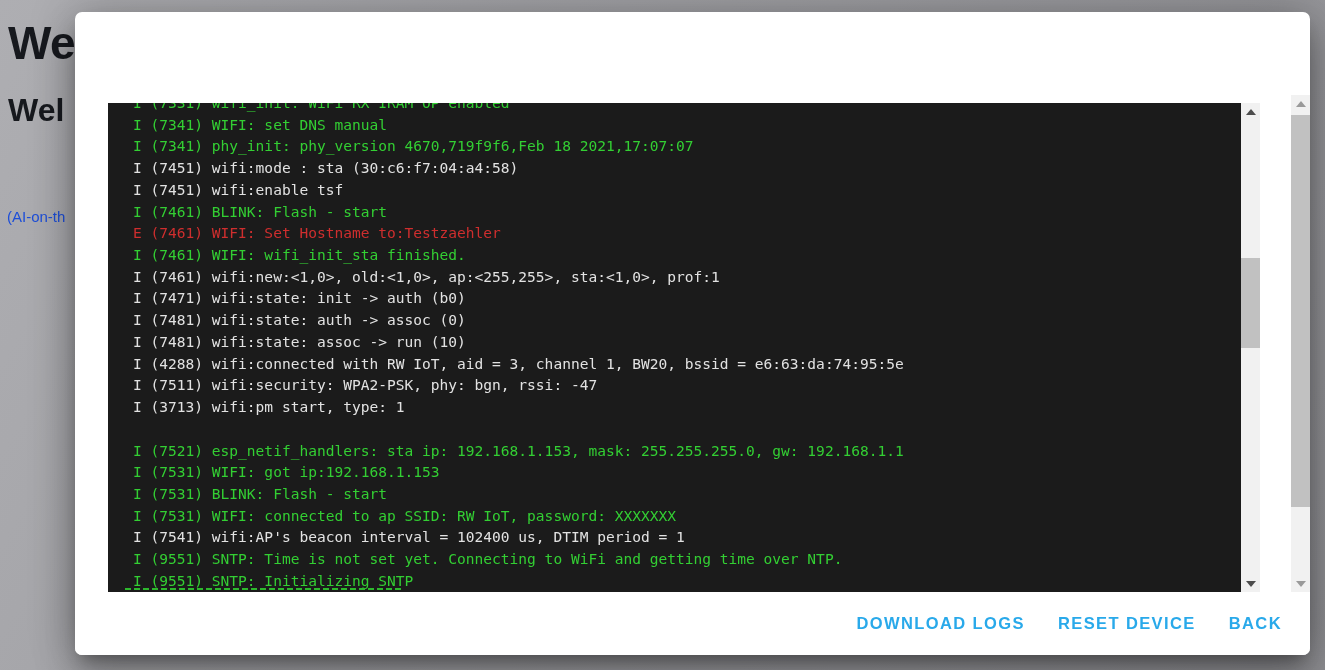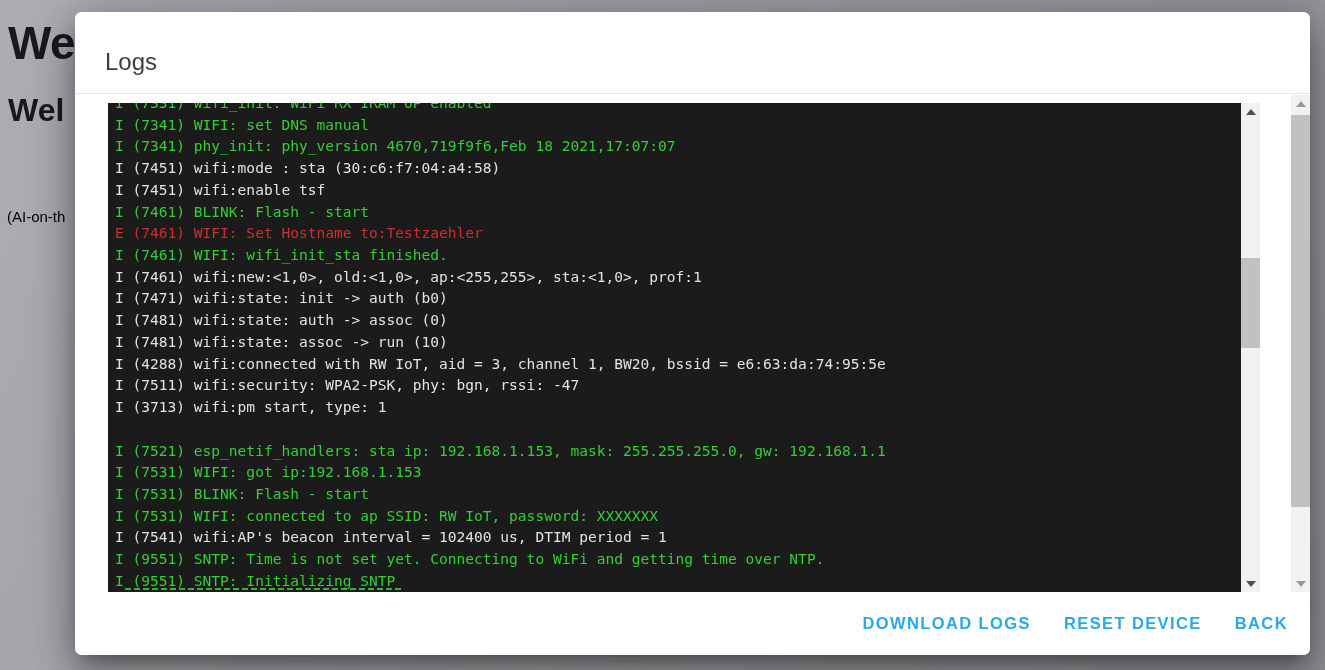--- a/index.html
+++ b/index.html
@@ -13,42 +13,42 @@
   
   .page-bg { position:absolute; inset:0; }
   .pg-title { position:absolute; left:8px; top:16px; font-size:46px; font-weight:700; color:#17191e; letter-spacing:-0.5px; white-space:nowrap; }
   .pg-subtitle { position:absolute; left:8px; top:92px; font-size:32px; font-weight:700; color:#17191e; white-space:nowrap; }
   .pg-connect {
     position:absolute; left:8px; top:143px; width:132px; height:41px;
     background:linear-gradient(#1e86ba,#17719f); border:none; border-radius:6px;
     color:#c3ced6; font-size:17px; font-weight:700; text-align:left; padding-left:19px;
     letter-spacing:0.4px; white-space:nowrap; box-shadow:0 2px 4px rgba(0,0,0,.25);
   }
-  .pg-note { position:absolute; left:7px; top:208px; font-size:15px; color:#000000; white-space:nowrap; }
+  .pg-note { position:absolute; left:7px; top:208px; font-size:15px; color:#1d4ed8; white-space:nowrap; }
 
   
   .dialog {
     position:absolute; left:75px; top:12px; width:1235px; height:643px;
     background:#ffffff; border-radius:7px;
     box-shadow:0 11px 15px -7px rgba(0,0,0,.3), 0 24px 38px 3px rgba(0,0,0,.22), 0 0 46px rgba(0,0,0,.25);
     overflow:hidden;
   }
   .dlg-header { position:absolute; left:0; top:0; right:0; height:82px; background:#fff; border-bottom:1px solid #e7e7e7; }
   .dlg-title { position:absolute; left:30px; top:36px; font-size:24px; color:#3d3d3d; }
 
   
   .dlg-content { position:absolute; left:0; top:83px; right:0; height:497px; background:#fff; }
 
   
   .log-panel {
     position:absolute; left:33px; top:8px; width:1152px; height:489px;
     background:#1b1b1b; overflow:hidden;
   }
   .log-text {
-    position:absolute; left:0; top:-11px; right:11px; padding-left:7px;
+    position:absolute; left:0; top:-11px; right:11px; padding-left:25px;
     font-family:"DejaVu Sans Mono", monospace; font-size:14.55px;
   }
   .log-line { height:21.73px; line-height:21.73px; white-space:pre; }
   .lvl-green { color:#33cf33; }
   .lvl-plain { color:#e2e2e2; }
   .lvl-error { color:#cf2e2e; }
   .lvl-blank { }
   .clipped-next-line {
     position:absolute; left:17px; bottom:2px; width:278px; height:2px;
     background:repeating-linear-gradient(90deg,#2db82d 0 6px,transparent 6px 9px);
@@ -64,42 +64,39 @@
   .tri-down { width:0; height:0; border-left:5px solid transparent; border-right:5px solid transparent; border-top:6px solid #4d4d4d; }
   .sb-outer .tri-up { border-bottom-color:#9a9a9a; }
   .sb-outer .tri-down { border-top-color:#9a9a9a; }
   .sb-thumb { position:absolute; left:0; width:19px; background:#c1c1c1; }
   .thumb-inner { top:155px; height:90px; }
   .thumb-outer { top:20px; height:392px; }
 
   
   .dlg-footer {
     position:absolute; left:0; right:0; bottom:0; height:63px; background:#fff;
-    display:flex; align-items:center; justify-content:flex-end; gap:33px; padding-right:22px;
+    display:flex; align-items:center; justify-content:flex-end; gap:33px; padding-right:28px;
   }
   .flat-btn {
     background:none; border:none; cursor:pointer;
     color:#29a9ea; font-family:"Liberation Sans", sans-serif;
     font-size:16.5px; font-weight:600; letter-spacing:1.4px; white-space:nowrap;
   }
 </style>
 </head>
 <body>
 
 <div class="page-bg">
   <div class="pg-title">We</div>
   <div class="pg-subtitle">Wel</div>
   <div class="pg-note">(AI-on-th</div>
 </div>
 
 <div class="dialog">
 
-  <div class="dlg-header">
-    <div class="dlg-title">Logs</div>
-  </div>
 
   <div class="dlg-content">
 
     <div class="log-panel">
       <div class="log-text">
         <div class="log-line lvl-green" style="">I (7331) wifi_init: WiFi RX IRAM OP enabled</div>
           <div class="log-line lvl-green" style="">I (7341) WIFI: set DNS manual</div>
           <div class="log-line lvl-green" style="">I (7341) phy_init: phy_version 4670,719f9f6,Feb 18 2021,17:07:07</div>
           <div class="log-line lvl-plain" style="">I (7451) wifi:mode : sta (30:c6:f7:04:a4:58)</div>
           <div class="log-line lvl-plain" style="">I (7451) wifi:enable tsf</div>

